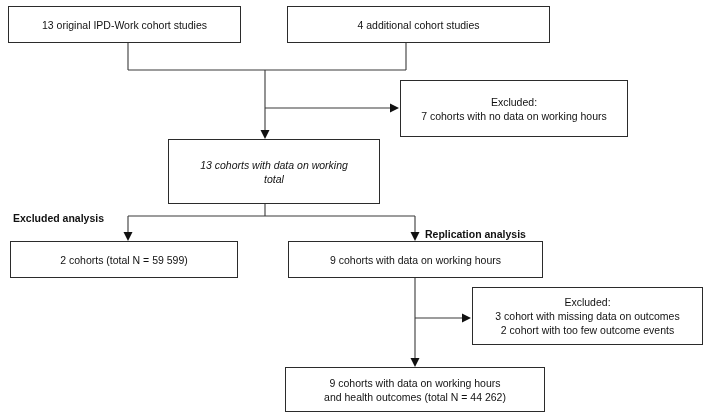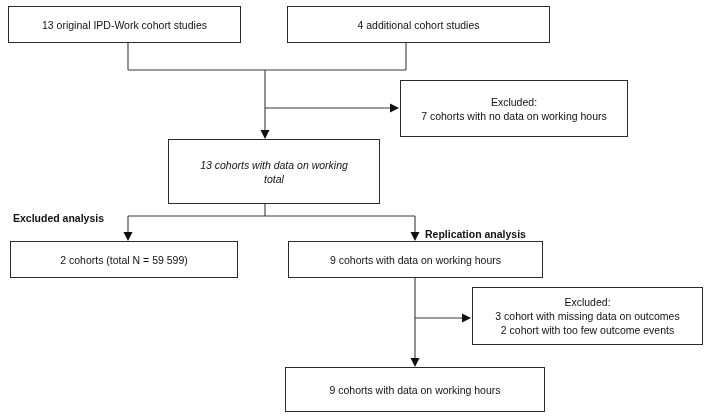--- a/index.html
+++ b/index.html
@@ -116,15 +116,16 @@
   </div>
 
   <div class="node" style="left:472px; top:287px; width:231px; height:58px;">
     <span class="line">Excluded:</span>
     <span class="line">3 cohort with missing data on outcomes</span>
     <span class="line">2 cohort with too few outcome events</span>
   </div>
 
   <div class="node" style="left:285px; top:367px; width:260px; height:45px;">
     <span class="line">9 cohorts with data on working hours</span>
+    <span class="line">and health outcomes (total N = 44 262)</span>
   </div>
 
 </div>
 
 </body></html>

